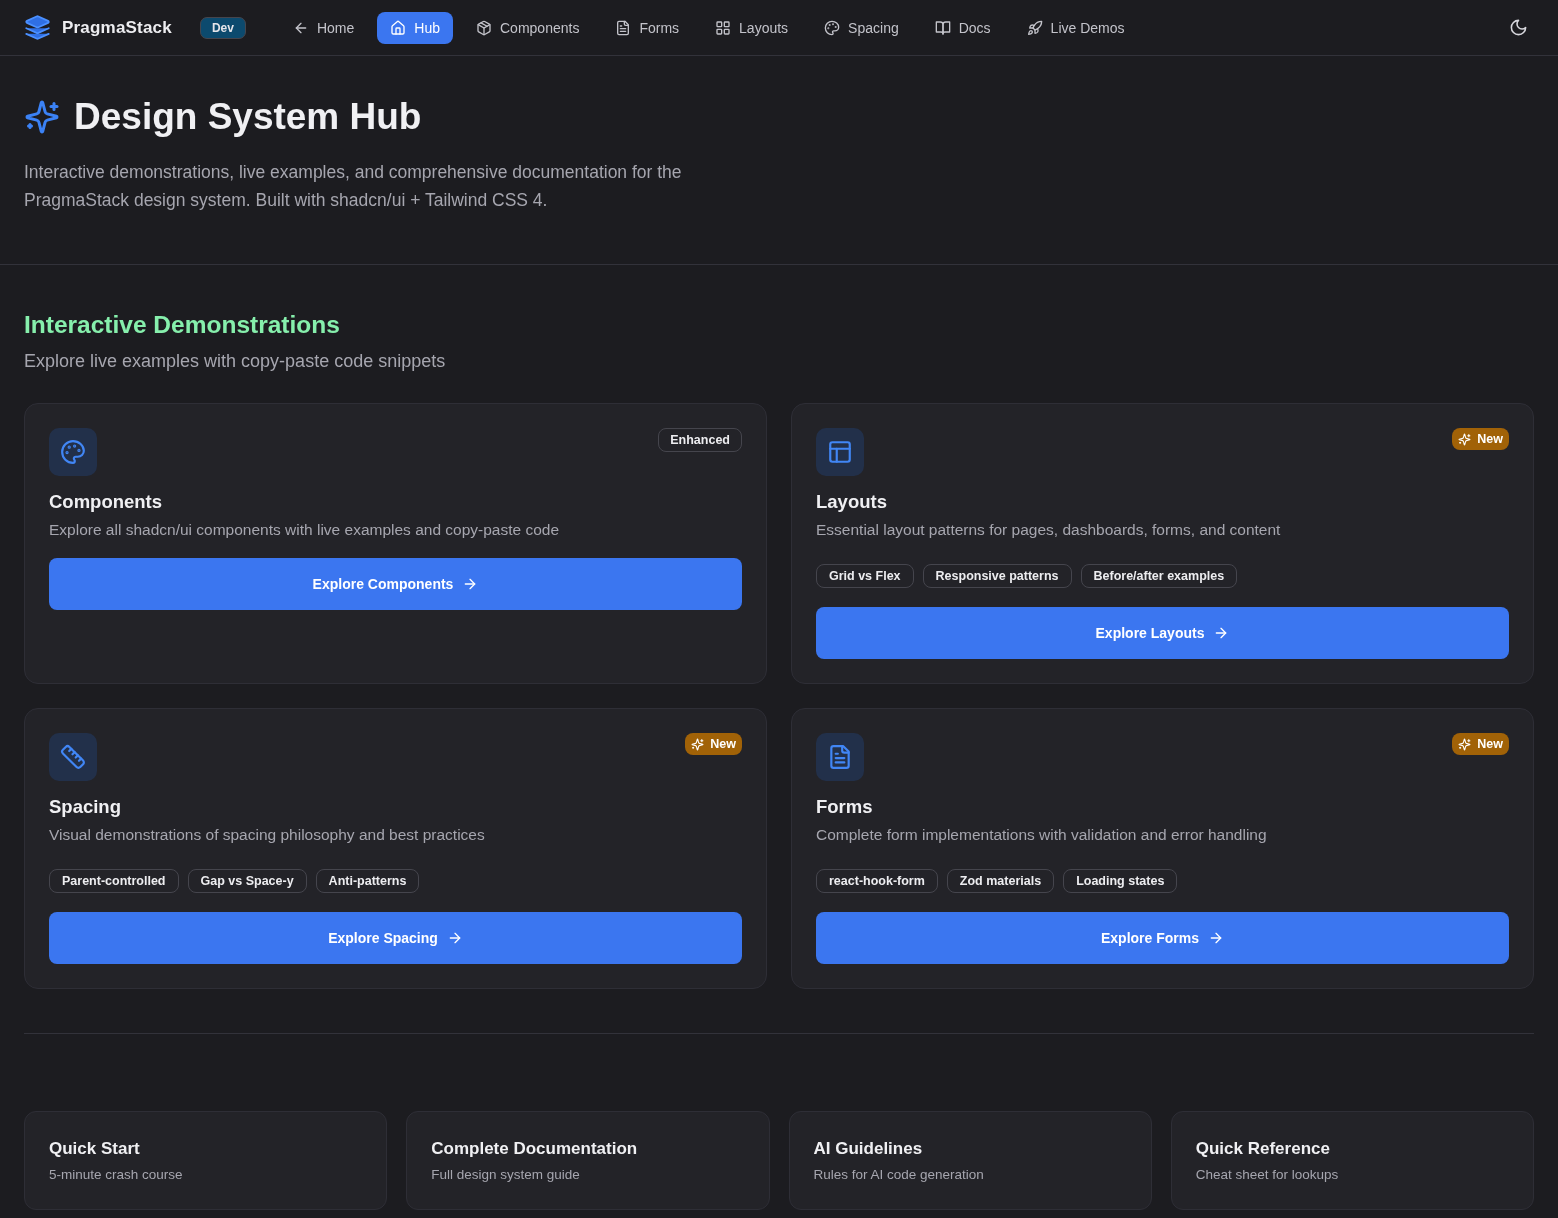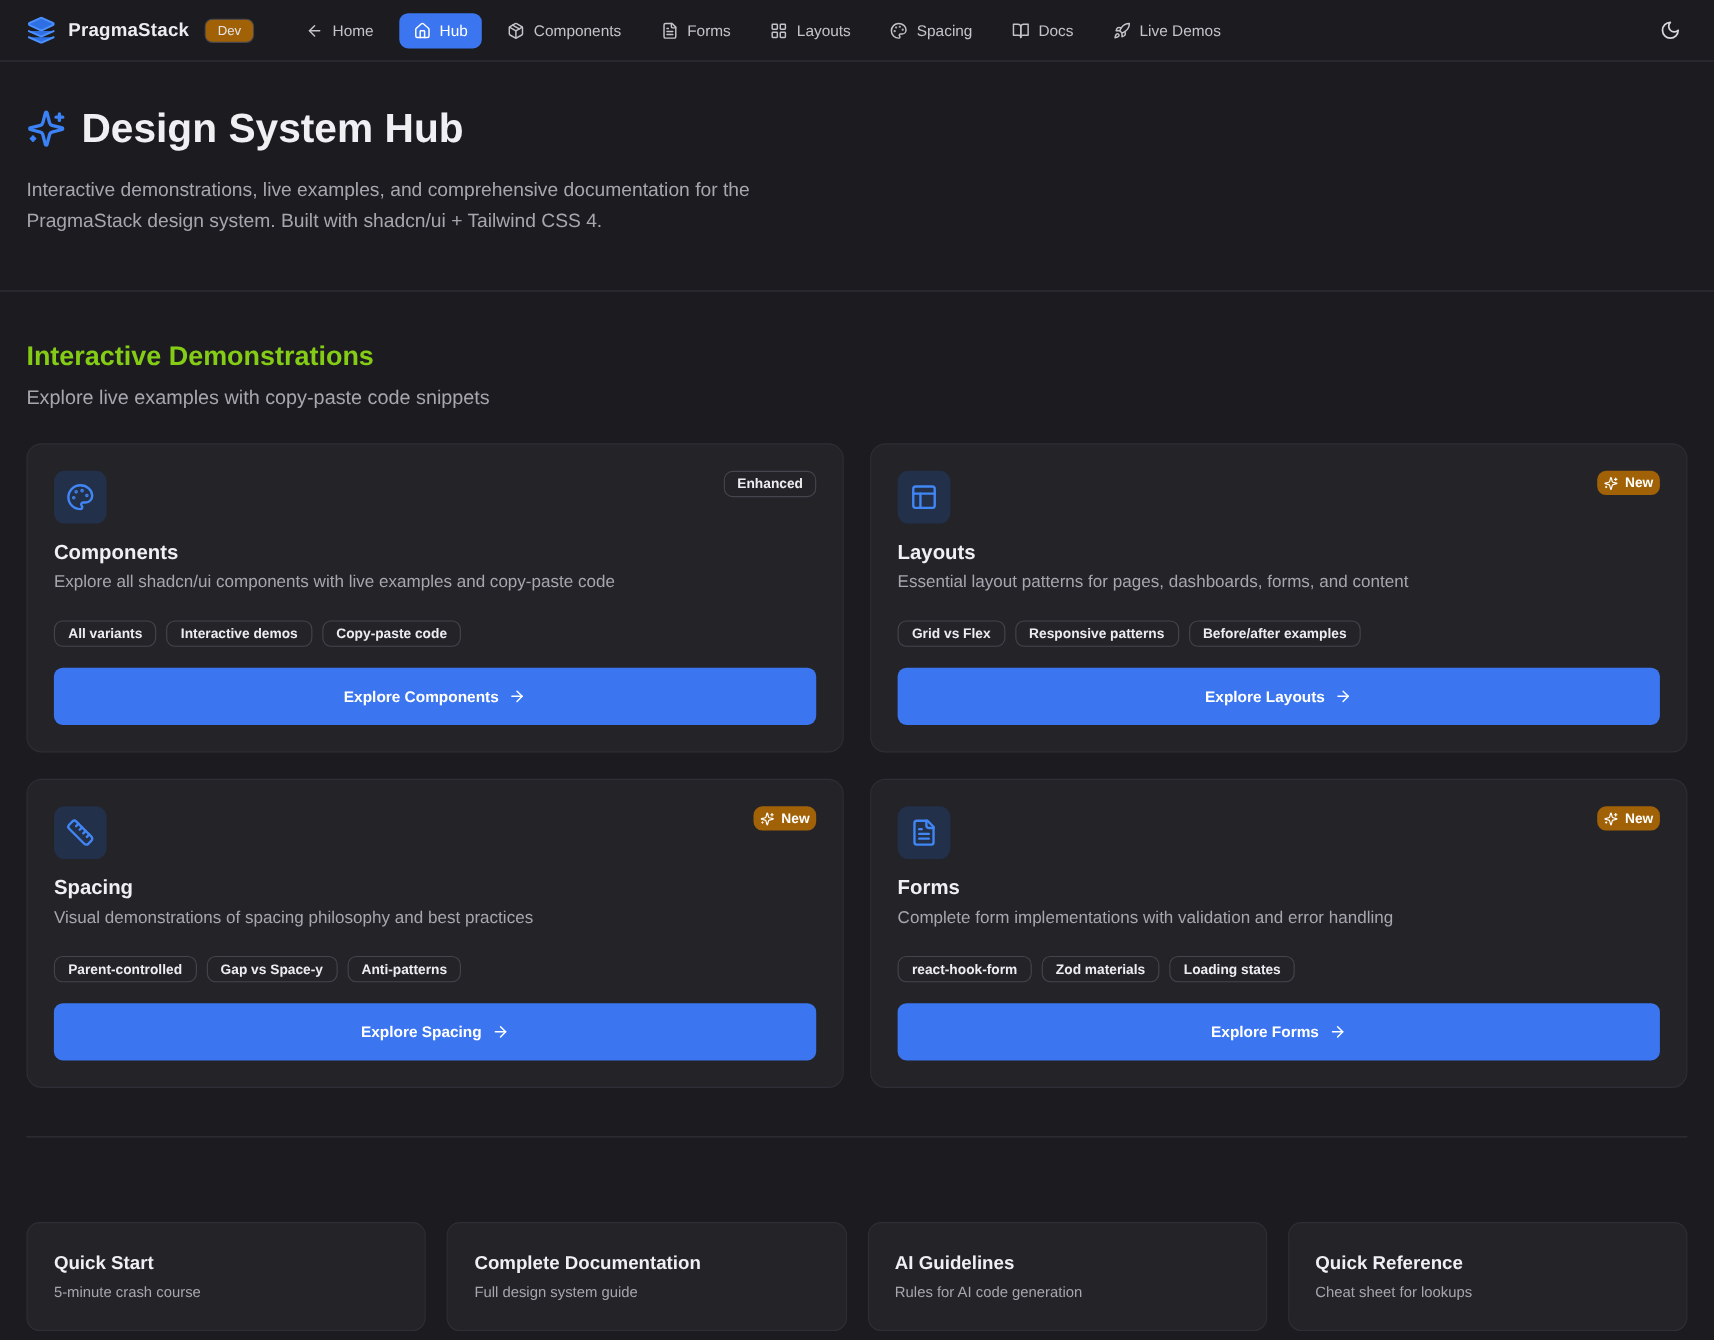--- a/index.html
+++ b/index.html
@@ -15,43 +15,43 @@
   
   .navbar {
     height:56px; display:flex; align-items:center; gap:34px;
     padding:0 24px; border-bottom:1px solid #32323a; background:#1c1c20;
   }
   .brand { display:flex; align-items:center; gap:11px; }
   .brand-logo { color:#3b82f6; }
   .brand-logo svg { fill:#2f6fe4; stroke:#4b90ff; stroke-width:1.6; }
   .brand-name { font-size:17px; font-weight:700; letter-spacing:.2px; }
   .brand-badge {
-    font-size:12px; font-weight:400; color:#e4e4e9; background:#a16207;
-    border:1px solid #45454d; border-radius:7px; padding:3px 11px; margin-left:3px;
+    font-size:12px; font-weight:700; color:#e4e4e9; background:#0c4a6e;
+    border:1px solid #45454d; border-radius:7px; padding:3px 11px; margin-left:17px;
   }
   .nav-items { display:flex; align-items:center; gap:10px; }
   .nav-item {
     display:flex; align-items:center; gap:8px; color:#c3c3ca; font-size:14px;
     padding:8px 13px; border-radius:8px; cursor:pointer; background:transparent; border:none;
     font-family:inherit;
   }
   .nav-item.active { background:#3b76f0; color:#fff; }
   .nav-right { margin-left:auto; }
   .icon-btn { background:none; border:none; color:#d6d6dc; cursor:pointer; padding:6px; }
 
   
   .hero { padding:40px 24px 50px; border-bottom:1px solid #32323a; }
   .hero h1 { display:flex; align-items:center; gap:14px; font-size:37px; font-weight:700; color:#f0f0f3; }
   .hero-icon { color:#3b82f6; }
   .hero p { margin-top:20px; font-size:17.5px; line-height:1.6; color:#a6a6af; max-width:748px; }
 
   
   .main { padding:0 24px 20px; }
   .section-demos { padding-top:46px; }
-  .section-head h2 { font-size:24.5px; font-weight:700; color:#84cc16; display:flex; align-items:center; gap:13px;text-align:center; }
+  .section-head h2 { font-size:24.5px; font-weight:700; color:#86efac; display:flex; align-items:center; gap:13px;text-align:center; }
   .section-head .sub { margin-top:12px; font-size:18px; color:#a6a6af; }
 
   .demo-grid { display:grid; grid-template-columns:1fr 1fr; gap:24px; margin-top:31px; }
   .card {
     background:#232328; border:1px solid #2e2e36; border-radius:14px; padding:24px;
   }
   .card-top { display:flex; justify-content:space-between; align-items:flex-start; }
   .tile {
     width:48px; height:48px; border-radius:10px; background:#22304a;
     display:flex; align-items:center; justify-content:center; color:#4186f5;
@@ -282,25 +282,20 @@
         <div class="card-top">
           <div class="tile">
               <svg class="ic" width="26" height="26">
                 <use href="#i-palette"></use>
               </svg>
             </div>
           <span class="badge-outline">Enhanced</span>
         </div>
         <h3>Components</h3>
         <p class="desc">Explore all shadcn/ui components with live examples and copy-paste code</p>
-        <div class="tags">
-          <span class="tag">All variants</span>
-          <span class="tag">Interactive demos</span>
-          <span class="tag">Copy-paste code</span>
-        </div>
         <button class="cta">
           <span>Explore Components</span>
           <span>
               <svg class="ic" width="16" height="16">
                 <use href="#i-arrow-right"></use>
               </svg>
             </span>
         </button>
       </div>
 

